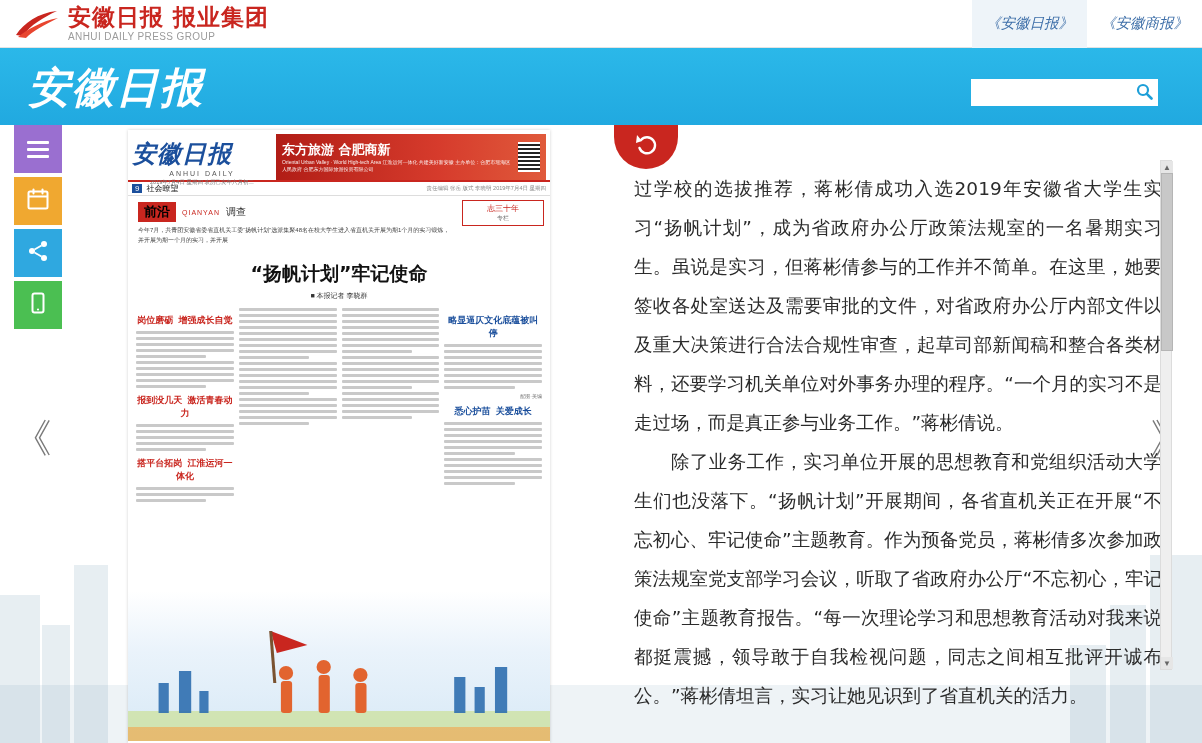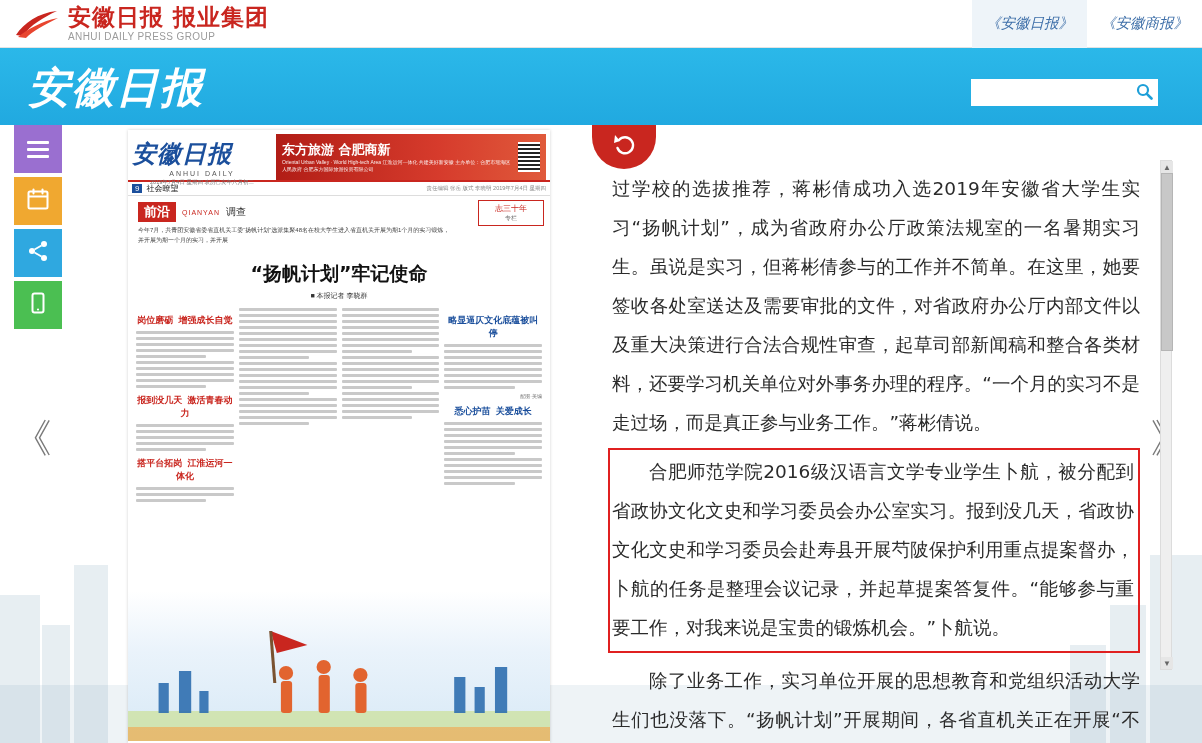--- a/index.html
+++ b/index.html
@@ -157,25 +157,25 @@
     font-size: 8px; color: #222; border-bottom: 1px solid #ddd;
   }
   .paper-secbar .tag { background: #1b4f9c; color: #fff; padding: 0 3px; font-size: 8px; }
 
   .paper-body { position: relative; height: 545px; padding: 4px; }
   .qy-head {
     margin: 2px 6px 4px 6px;
     display: flex; align-items: center; gap: 6px;
   }
   .qy-badge {
-    background: #c9261f; color: #ffffff; padding: 1px 6px;
+    background: #c9261f; color: #000000; padding: 1px 6px;
     font-size: 13px; font-weight: bold; font-family: "DejaVu Sans", sans-serif;
   }
   .paper-col-right-top {
-    position: absolute; right: 6px; top: 4px; width: 66px;
+    position: absolute; right: 6px; top: 4px; width: 82px;
     border: 1px solid #c9261f; text-align: center; font-size: 8px; padding: 2px;
     color: #c9261f; font-family: "DejaVu Sans", sans-serif;
   }
   .paper-headline {
     text-align: center; font-size: 19px; font-weight: bold; color: #111;
     font-family: "DejaVu Sans", sans-serif; margin: 16px 0 4px 0;
   }
   .paper-sub {
     text-align: center; font-size: 7px; color: #333; margin-bottom: 6px; line-height: 1.5;
   }
@@ -192,21 +192,21 @@
     margin: 6px 0 4px 0; font-family: Liberation Mono, monospace;
   }
   .subhead.red { color: #c9261f; }
   .illus {
     position: absolute; left: 0; bottom: 0; width: 100%; height: 150px;
     background: linear-gradient(180deg, rgba(255,255,255,0) 0%, #eaf3fb 40%, #d8e9f6 100%);
   }
 
   
   .article {
-    position: absolute; left: 590px; top: 125px;
+    position: absolute; left: 612px; top: 125px;
     width: 560px; height: 618px;
     z-index: 3;
     overflow: hidden;
   }
   .ribbon {
     position: absolute; left: 2px; top: 0; width: 64px; height: 44px;
     background: #c9261f; border-radius: 0 0 32px 32px;
     display: flex; align-items: flex-start; justify-content: center;
     padding-top: 6px;
     z-index: 4;
@@ -508,23 +508,20 @@
       <span>
         <svg width="26" height="26" viewBox="0 0 26 26">
           <path d="M8 9 a8 8 0 1 1 -1.5 8" fill="none" stroke="#fff" stroke-width="2.4" stroke-linecap="round"></path>
           <path d="M4 4 L9 10 L3 12 Z" fill="#fff"></path>
         </svg>
       </span>
     </div>
 
     <div class="article-text">
       <p class="noindent">过学校的选拔推荐，蒋彬倩成功入选2019年安徽省大学生实习“扬帆计划”，成为省政府办公厅政策法规室的一名暑期实习生。虽说是实习，但蒋彬倩参与的工作并不简单。在这里，她要签收各处室送达及需要审批的文件，对省政府办公厅内部文件以及重大决策进行合法合规性审查，起草司部新闻稿和整合各类材料，还要学习机关单位对外事务办理的程序。“一个月的实习不是走过场，而是真正参与业务工作。”蒋彬倩说。</p>
-      <div class="highlight">
-        <p>合肥师范学院2016级汉语言文学专业学生卜航，被分配到省政协文化文史和学习委员会办公室实习。报到没几天，省政协文化文史和学习委员会赴寿县开展芍陂保护利用重点提案督办，卜航的任务是整理会议记录，并起草提案答复件。“能够参与重要工作，对我来说是宝贵的锻炼机会。”卜航说。</p>
-      </div>
       <p>除了业务工作，实习单位开展的思想教育和党组织活动大学生们也没落下。“扬帆计划”开展期间，各省直机关正在开展“不忘初心、牢记使命”主题教育。作为预备党员，蒋彬倩多次参加政策法规室党支部学习会议，听取了省政府办公厅“不忘初心，牢记使命”主题教育报告。“每一次理论学习和思想教育活动对我来说都挺震撼，领导敢于自我检视问题，同志之间相互批评开诚布公。”蒋彬倩坦言，实习让她见识到了省直机关的活力。</p>
     </div>
   </div>
 
   <div class="scrollbar">
     <div class="scroll-up">
       <span>▲</span>
     </div>
     <div class="scroll-thumb"></div>
     <div class="scroll-down">

